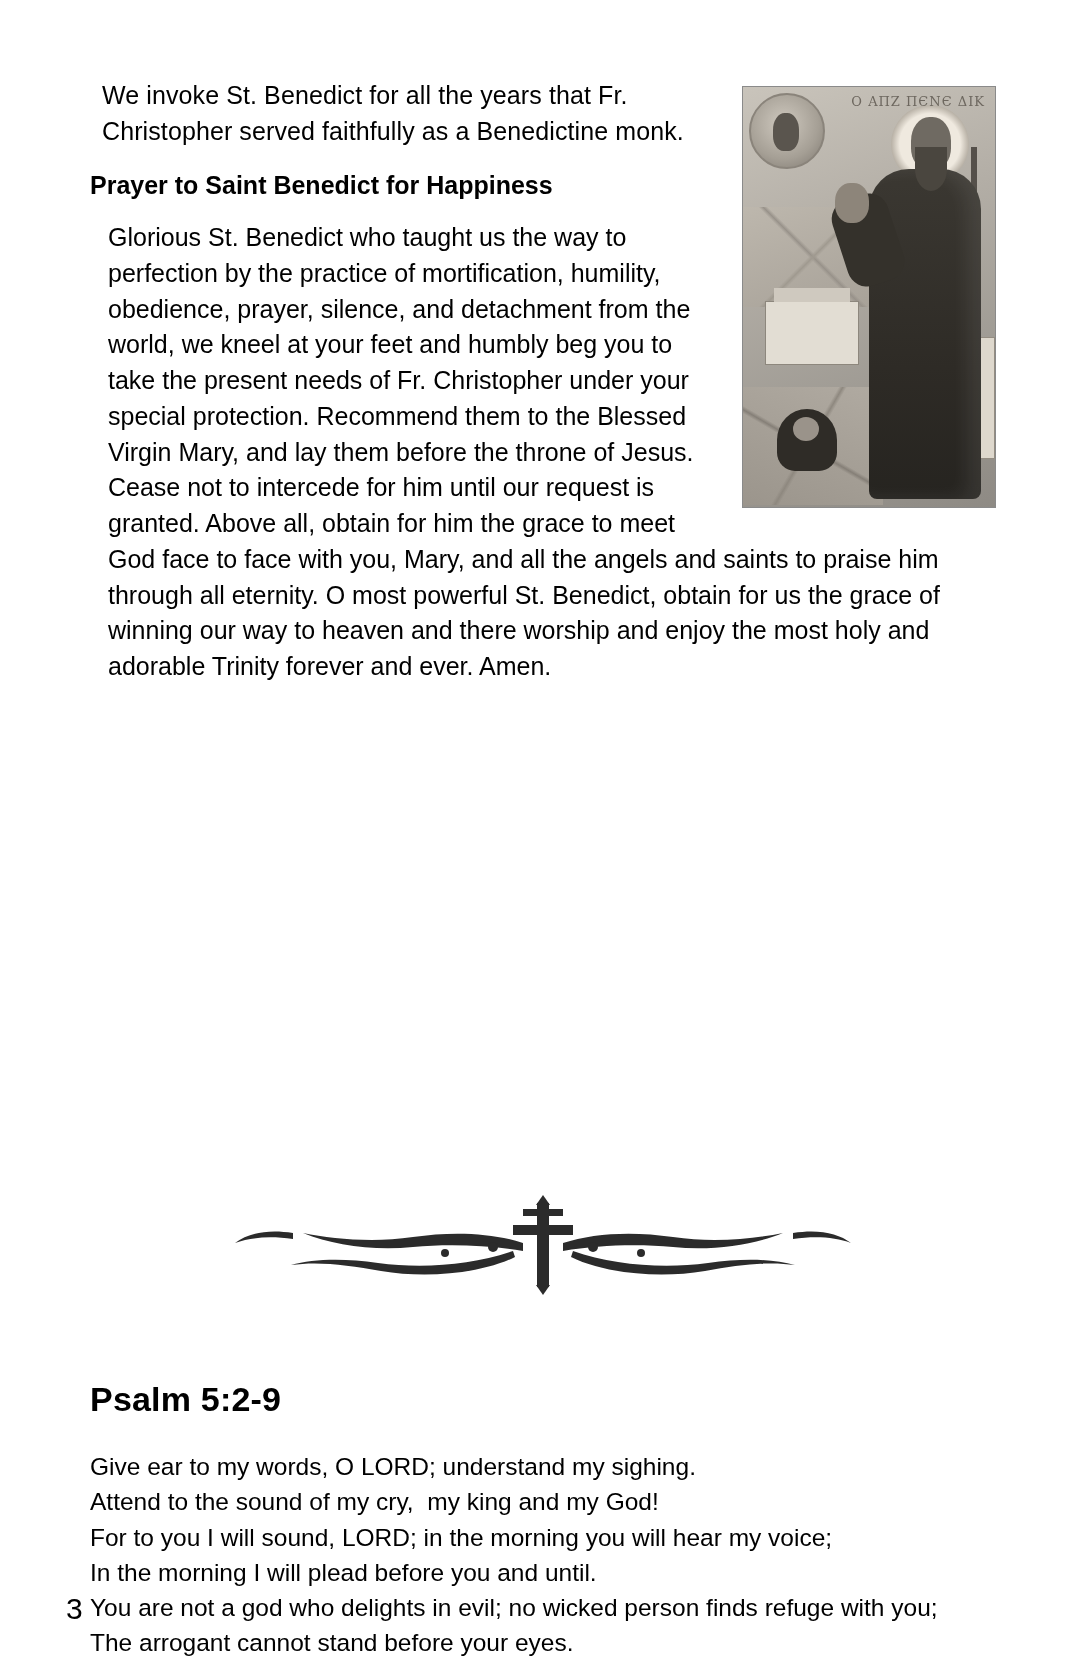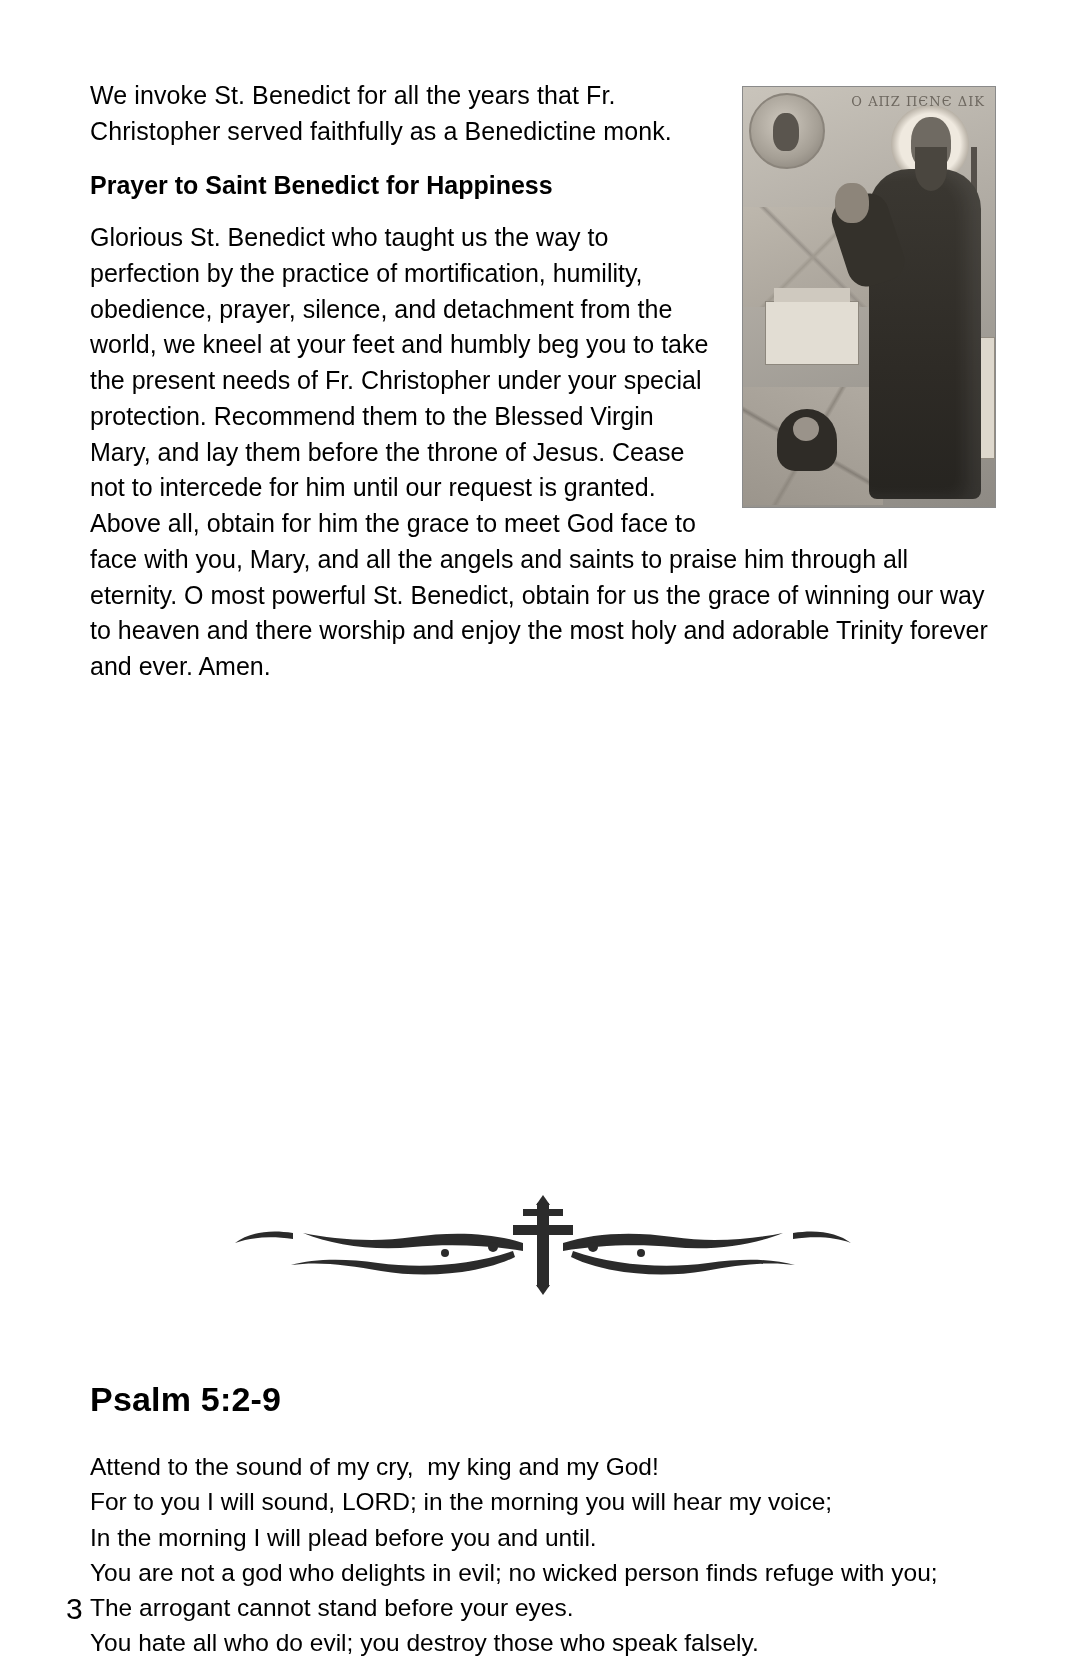--- a/index.html
+++ b/index.html
@@ -167,33 +167,33 @@
     font-size: 13px;
     color: #6d675f;
     letter-spacing: 1px;
     text-align: center;
     line-height: 1.1;
   }
 
   .para {
     font-size: 25px;
     line-height: 1.42;
-    margin: 0 0 22px 0;
+    margin: 0 0 22px 12px;
     letter-spacing: .1px;
   }
   .para.tight { margin-bottom: 20px; }
   .subhead {
     font-size: 25px;
     font-weight: bold;
     margin: 8px 0 20px 0;
   }
   .prayer-body {
     font-size: 25px;
     line-height: 1.43;
-    margin: 0;
+    margin: 18px;
   }
 
   
   .divider {
     position: absolute;
     left: 0;
     top: 1195px;
     width: 1086px;
     text-align: center;
   }
@@ -277,20 +277,21 @@
         <path d="M600 38 C625 34 645 38 658 48 C642 42 622 41 600 44 Z"></path>
         <circle cx="400" cy="52" r="5"></circle>
         <circle cx="448" cy="58" r="4"></circle>
       </g>
     </svg>
   </div>
 
   <div class="psalm">
     <h2 class="psalm-title">Psalm 5:2-9</h2>
     <div>
+      <p class="psalm-line">Give ear to my words, O LORD; understand my sighing.</p>
       <p class="psalm-line">Attend to the sound of my cry,  my king and my God!</p>
       <p class="psalm-line">For to you I will sound, LORD; in the morning you will hear my voice;</p>
       <p class="psalm-line">In the morning I will plead before you and until.</p>
       <p class="psalm-line">You are not a god who delights in evil; no wicked person finds refuge with you;</p>
       <p class="psalm-line">The arrogant cannot stand before your eyes.</p>
       <p class="psalm-line">You hate all who do evil; you destroy those who speak falsely.</p>
 
     </div>
   </div>
 

